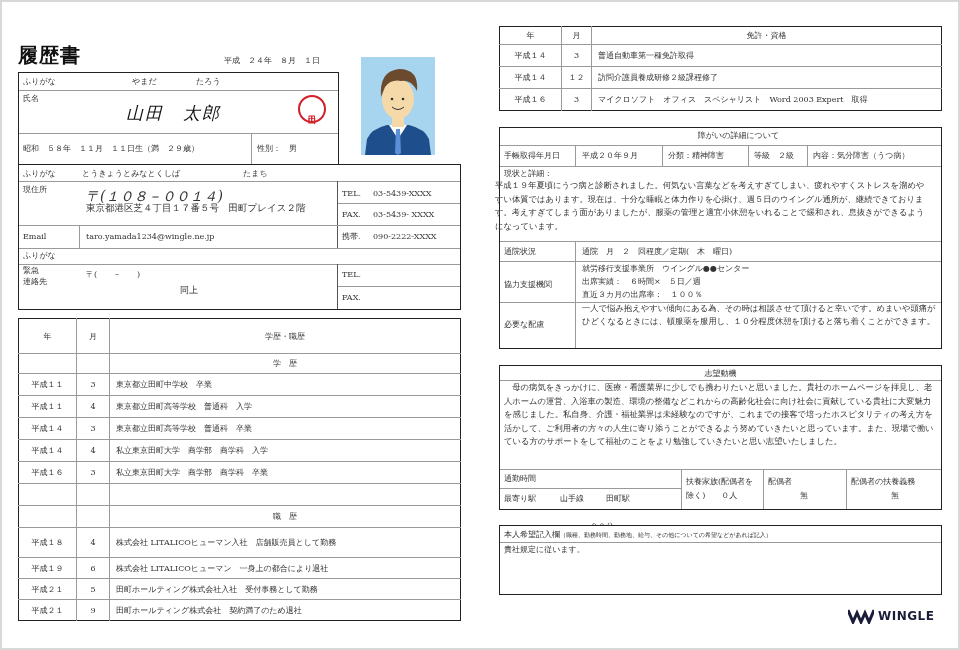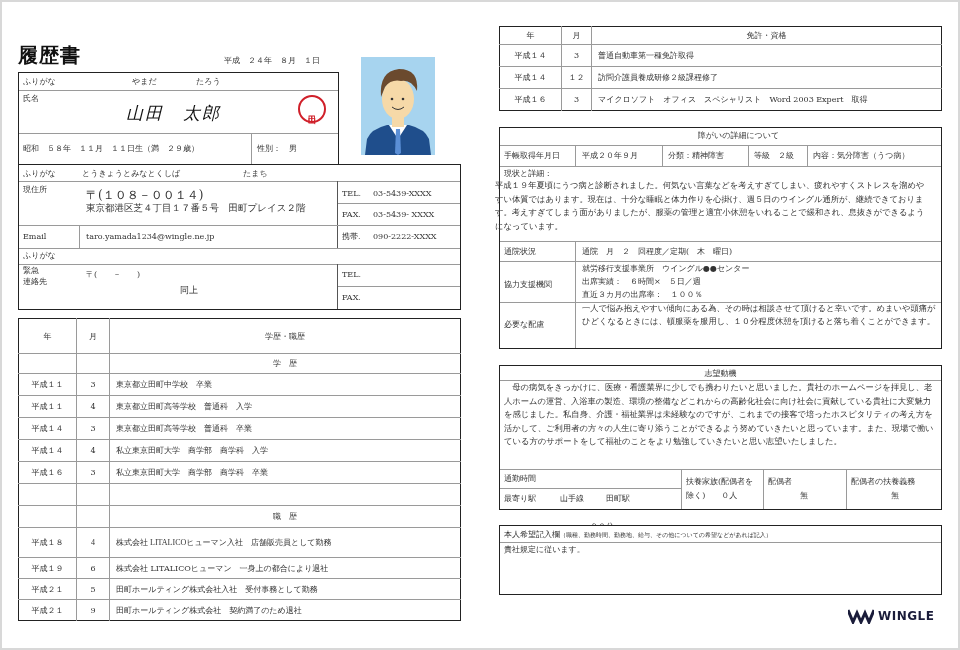--- a/index.html
+++ b/index.html
@@ -63,21 +63,21 @@
 <div class="abs t" style="left:23px; top:144px;">昭和　５８年　１１月　１１日生（満　２９歳）</div>
 <div class="vl" style="left:251px; top:134px; height:30px;"></div>
 <div class="abs t" style="left:257px; top:144px;">性別：　男</div>
 
 <div class="box" style="left:18px; top:164px; width:443px; height:146px;"></div>
 <div class="abs t" style="left:23px; top:169px;">ふりがな</div>
 <div class="abs t" style="left:82px; top:169px;">とうきょうとみなとくしば</div>
 <div class="abs t" style="left:243px; top:169px;">たまち</div>
 <div class="hl" style="left:19px; top:181px; width:441px;"></div>
 <div class="abs t" style="left:23px; top:185px;">現住所</div>
-<div class="abs t" style="left:86px; top:188px; font-size:12px;">〒(１０８－００１４)</div>
+<div class="abs t" style="left:86px; top:188px; font-size:14px;font-style:italic;">〒(１０８－００１４)</div>
 <div class="abs t" style="left:86px; top:202px; font-size:9.5px;">東京都港区芝４丁目１７番５号　田町プレイス２階</div>
 <div class="vl" style="left:337px; top:181px; height:68px; border-left:1.5px solid #555;"></div>
 <div class="abs t" style="left:342px; top:189px;">TEL.</div>
 <div class="abs t" style="left:373px; top:189px;">03-5439-XXXX</div>
 <div class="hl" style="left:338px; top:203px; width:122px;"></div>
 <div class="abs t" style="left:342px; top:210px;">FAX.</div>
 <div class="abs t" style="left:373px; top:210px;">03-5439- XXXX</div>
 <div class="hl" style="left:19px; top:225px; width:441px;"></div>
 <div class="abs t" style="left:23px; top:232px;">Email</div>
 <div class="vl" style="left:79px; top:225px; height:23px;"></div>
@@ -141,21 +141,21 @@
   <tr style="height:22px;">
         <td></td>
         <td></td>
         <td></td>
       </tr>
   <tr style="height:22px;">
     <td></td>
         <td></td>
     <td class="c">職　歴</td>
   </tr>
-  <tr style="height:30px;font-family:Liberation Serif, serif;">
+  <tr style="height:30px;">
     <td class="c">平成１８</td>
     <td class="c">4</td>
     <td>株式会社 LITALICOヒューマン入社　店舗販売員として勤務</td>
   </tr>
   <tr style="height:21px;">
     <td class="c">平成１９</td>
     <td class="c">6</td>
     <td>株式会社 LITALICOヒューマン　一身上の都合により退社</td>
   </tr>
   <tr style="height:21px;">

